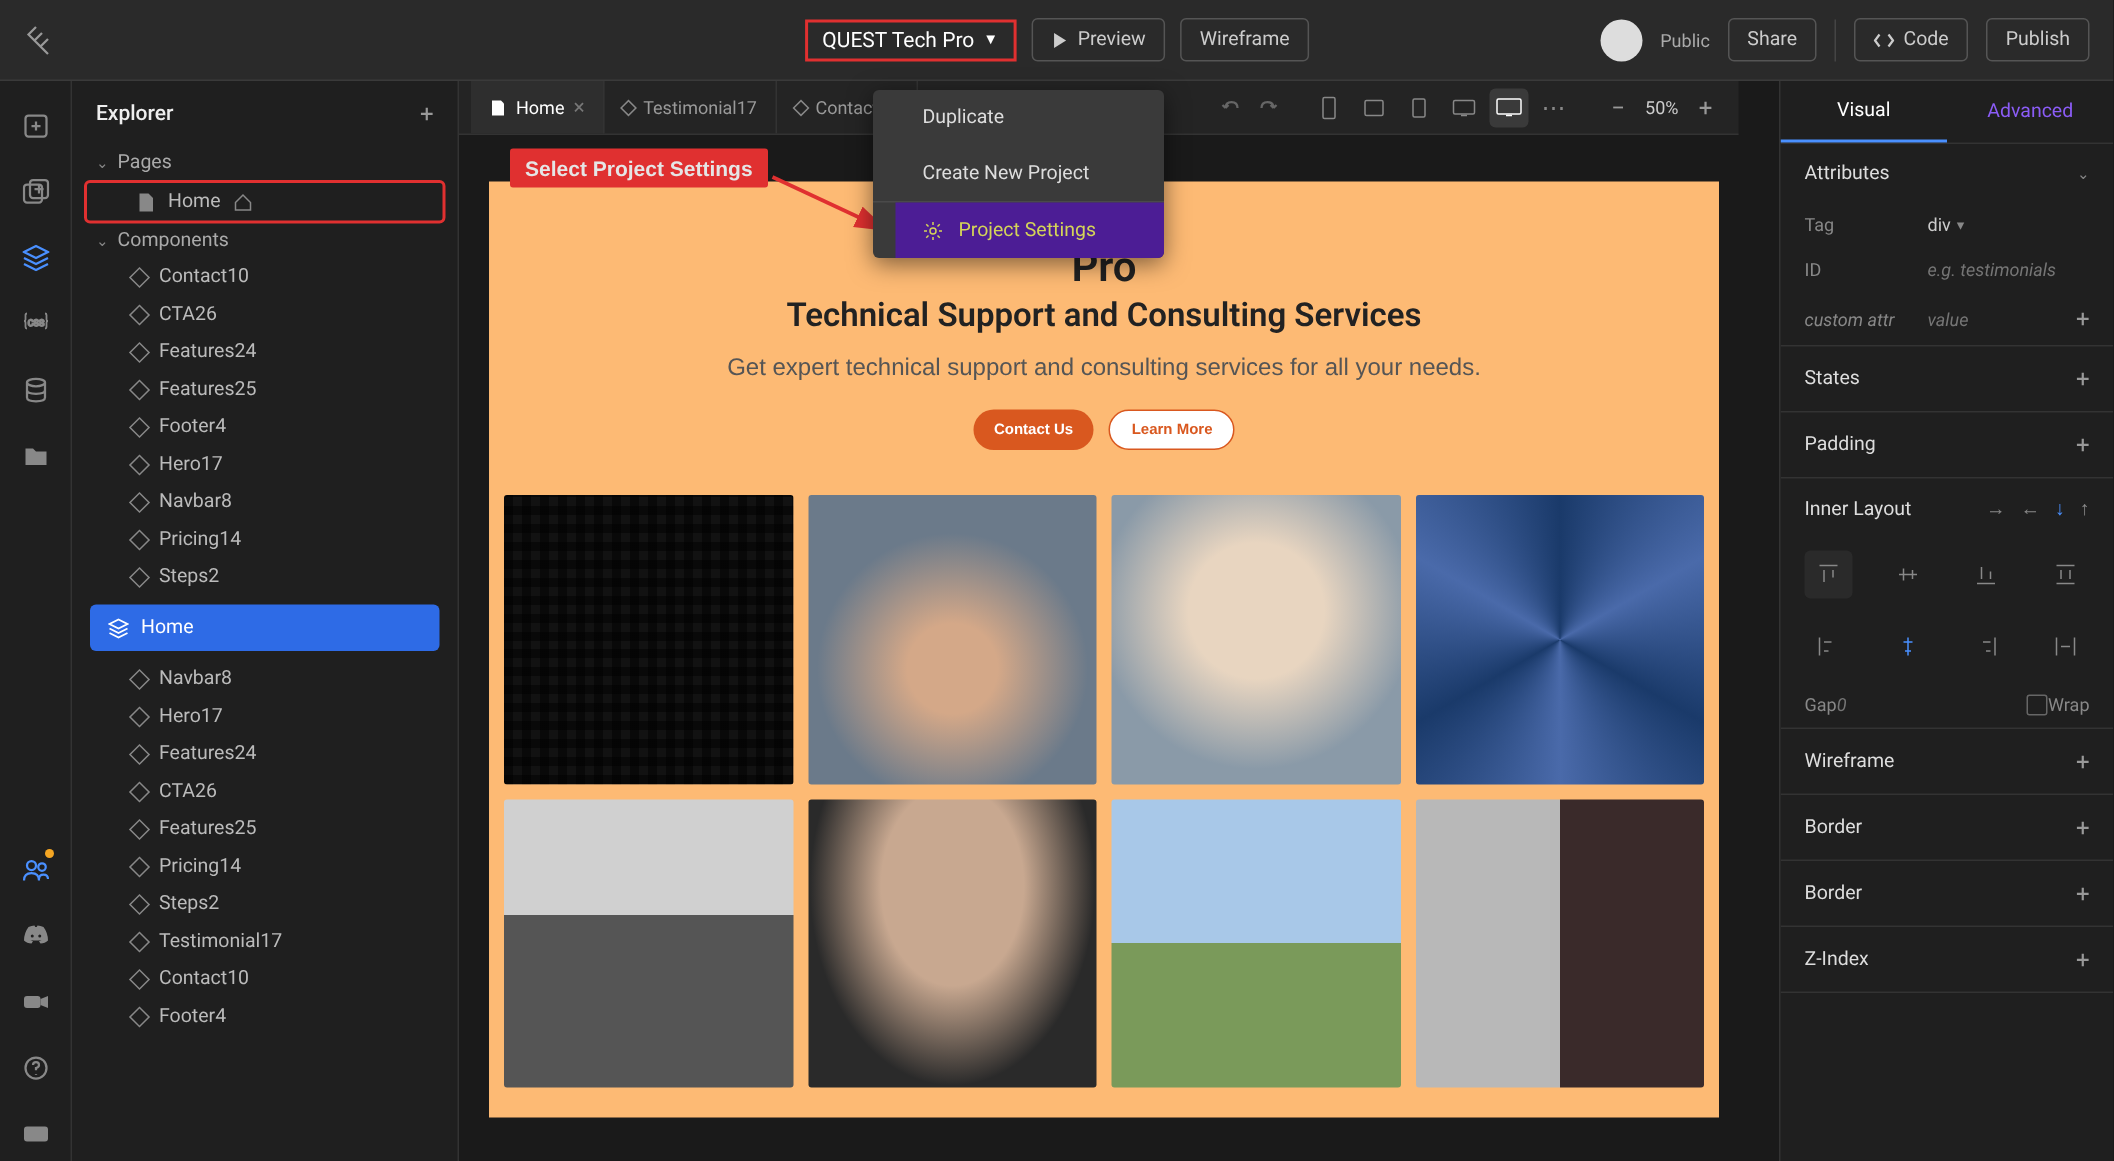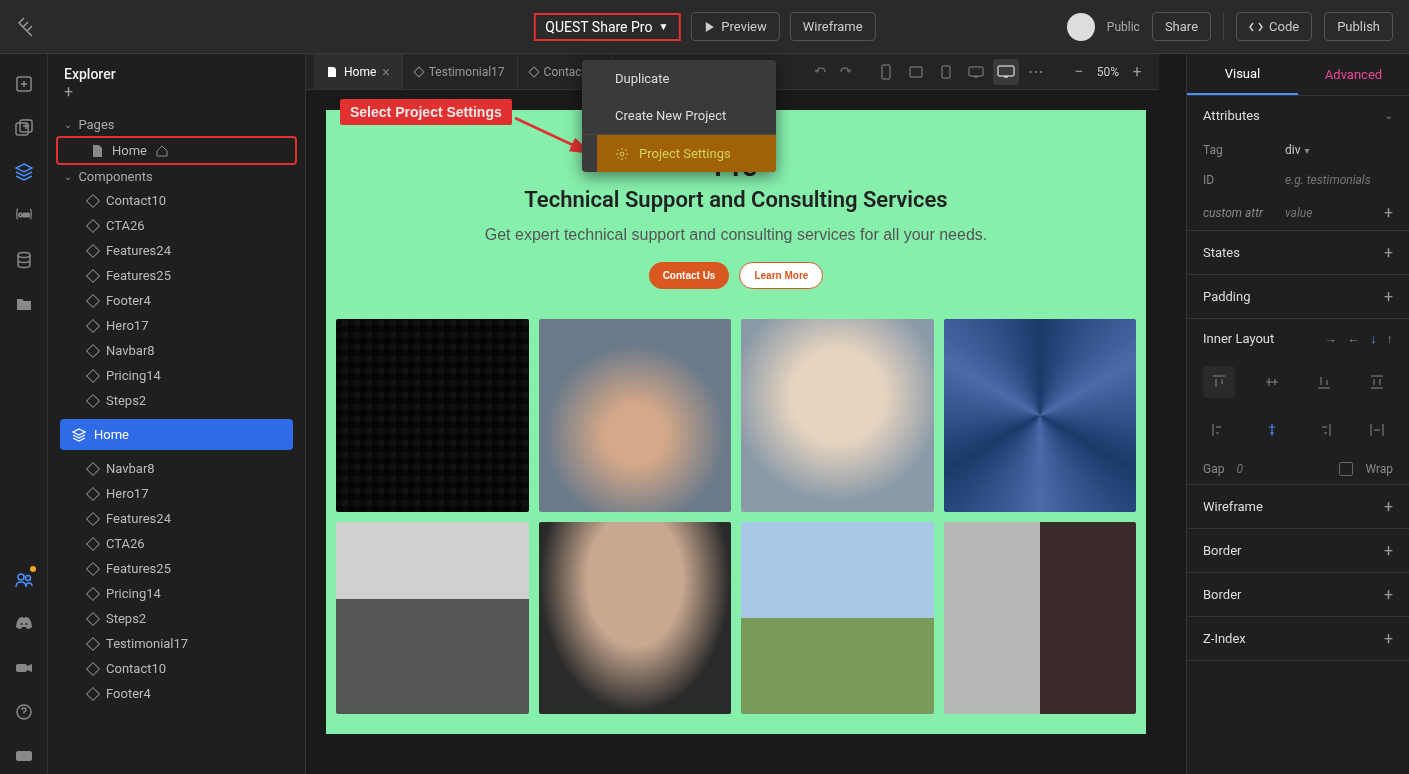--- a/index.html
+++ b/index.html
@@ -19,21 +19,21 @@
 
 .leftrail { position: absolute; left: 0; top: 54px; bottom: 0; width: 48px; background: #1f1f1f; border-right: 1px solid #333; display: flex; flex-direction: column; align-items: center; padding-top: 12px; gap: 8px; }
 .rail-icon { width: 36px; height: 36px; display: flex; align-items: center; justify-content: center; color: #888; cursor: pointer; border-radius: 6px; }
 .rail-icon.active { color: #4a90ff; }
 .rail-spacer { flex: 1; }
 .rail-badge { position: relative; }
 .rail-badge::after { content: ''; position: absolute; top: 4px; right: 6px; width: 6px; height: 6px; background: #f5a623; border-radius: 50%; }
 
 
 .explorer { position: absolute; left: 48px; top: 54px; bottom: 0; width: 258px; background: #1f1f1f; border-right: 1px solid #333; display: flex; flex-direction: column; overflow: hidden; }
-.explorer-header { display: flex; justify-content: space-between; padding: 12px 16px 8px; flex-direction: column; }
+.explorer-header { display: flex; align-items: center; justify-content: space-between; padding: 12px 16px 8px; }
 .explorer-header h3 { font-size: 14px; font-weight: 500; color: #eee; }
 .plus-icon { color: #999; cursor: pointer; font-size: 16px; }
 .tree { padding: 4px 8px; font-size: 13px; overflow-y: auto; flex: 1; }
 .tree-section { padding: 4px 8px; color: #aaa; display: flex; align-items: center; gap: 6px; cursor: pointer; }
 .tree-item { padding: 5px 8px 5px 32px; color: #bbb; display: flex; align-items: center; gap: 8px; cursor: pointer; border-radius: 4px; }
 .tree-item.selected-home { border: 2px solid #e03030; }
 .tree-header-blue { background: #2e6be6; color: #fff; padding: 8px 12px; margin: 6px 4px; border-radius: 4px; display: flex; align-items: center; gap: 8px; font-size: 13px; }
 .tree-icon { width: 14px; height: 14px; color: #888; flex-shrink: 0; }
 .diamond { width: 10px; height: 10px; border: 1px solid #888; transform: rotate(45deg); flex-shrink: 0; }
 .chev { font-size: 10px; color: #888; }
@@ -47,21 +47,21 @@
 .tabs-spacer { flex: 1; }
 .undo-redo { display: flex; gap: 8px; padding: 0 12px; color: #666; }
 .device-icons { display: flex; gap: 4px; padding: 0 8px; }
 .device-icon { width: 26px; height: 26px; display: flex; align-items: center; justify-content: center; color: #888; cursor: pointer; border-radius: 4px; }
 .device-icon.active { background: #3a3a3a; color: #fff; }
 .zoom-ctrl { display: flex; align-items: center; gap: 8px; padding: 0 12px; font-size: 12px; color: #ccc; }
 .zoom-btn { color: #999; cursor: pointer; font-size: 16px; width: 20px; text-align: center; }
 
 
 .canvas-scroll { flex: 1; overflow: auto; padding: 20px; position: relative; }
-.page-preview { background: #86efac; width: 820px; margin: 0 auto; color: #222; font-family: Georgia, serif; position: relative; }
+.page-preview { background: #fdba74; width: 820px; margin: 11px auto; color: #222; font-family: Georgia, serif; position: relative; }
 .preview-hero { text-align: center; padding: 40px 40px 30px; }
 .preview-hero h1 { font-size: 28px; font-weight: 600; margin-bottom: 4px; }
 .preview-hero h2 { font-size: 22px; font-weight: 600; margin-bottom: 14px; }
 .preview-hero p { font-size: 16px; color: #555; margin-bottom: 18px; font-family: sans-serif; }
 .preview-btns { display: flex; gap: 10px; justify-content: center; }
 .btn-primary { background: #d9581f; color: #fff; border: none; padding: 5px 14px; border-radius: 14px; font-size: 10px; font-weight: 600; font-family: sans-serif; }
 .btn-secondary { background: #fff; color: #d9581f; border: 1px solid #d9581f; padding: 7px 14px; border-radius: 14px; font-size: 10px; font-weight: 600; font-family: sans-serif; }
 .gallery { display: grid; grid-template-columns: repeat(4, 1fr); gap: 10px; padding: 0 10px 20px; }
 .gallery-img { aspect-ratio: 1; background: #888; border-radius: 2px; }
 .img1 { background: repeating-linear-gradient(0deg, #222 0 6px, #444 6px 12px), repeating-linear-gradient(90deg, #222 0 6px, #444 6px 12px); background-blend-mode: multiply; }
@@ -74,55 +74,55 @@
 .img8 { background: linear-gradient(90deg, #b8b8b8 50%, #3a2a2a 50%); }
 
 
 .annotation-label { position: absolute; left: 340px; top: 99px; background: #e03030; color: #e5e5e5; font-size: 14px; font-weight: 600; padding: 5px 10px; border-radius: 2px; z-index: 50; font-family: sans-serif; }
 .annotation-arrow { position: absolute; left: 510px; top: 110px; z-index: 50; pointer-events: none; }
 
 
 .dropdown-menu { position: absolute; left: 582px; top: 60px; width: 194px; background: #3a3a3a; border-radius: 4px; box-shadow: 0 4px 16px rgba(0,0,0,0.5); z-index: 100; overflow: hidden; }
 .dropdown-item { padding: 11px 18px; font-size: 13px; color: #ddd; cursor: pointer; display: flex; align-items: center; gap: 10px; margin-left: 15px; }
 .dropdown-sep { height: 1px; background: #4a4a4a; }
-.dropdown-item.highlighted { background: #a16207; color: #d4d458; }
+.dropdown-item.highlighted { background: #4c1d95; color: #d4d458; }
 .gear-small { width: 14px; height: 14px; }
 
 
 .right-panel { position: absolute; right: 0; top: 54px; bottom: 0; width: 223px; background: #1f1f1f; border-left: 1px solid #333; overflow-y: auto; }
 .panel-tabs { display: flex; height: 42px; border-bottom: 1px solid #333; }
-.panel-tab { flex: 1; display: flex; align-items: center; justify-content: center; font-size: 13px; color: #ec4899; cursor: pointer; }
+.panel-tab { flex: 1; display: flex; align-items: center; justify-content: center; font-size: 13px; color: #8b5cf6; cursor: pointer; }
 .panel-tab.active { color: #fff; border-bottom: 2px solid #4a90ff; }
 .panel-section { border-bottom: 1px solid #333; }
 .panel-section-header { padding: 12px 16px; display: flex; align-items: center; justify-content: space-between; font-size: 13px; color: #ddd; cursor: pointer; }
 .panel-row { padding: 8px 16px; display: flex; align-items: center; gap: 12px; font-size: 12px; }
 .panel-label { color: #888; width: 70px; flex-shrink: 0; }
 .panel-value { color: #ccc; display: flex; align-items: center; gap: 4px; }
 .panel-input { background: transparent; border: none; color: #777; font-size: 12px; font-style: italic; width: 100%; outline: none; }
 .plus-small { color: #999; font-size: 16px; cursor: pointer; }
 .layout-icons { display: flex; gap: 8px; padding: 8px 16px; justify-content: space-between; }
 .layout-icon { width: 32px; height: 32px; display: flex; align-items: center; justify-content: center; color: #888; cursor: pointer; border-radius: 4px; }
 .layout-icon.active { color: #4a90ff; }
 .layout-icon.dark { background: #2a2a2a; }
-.gap-row { padding: 8px 16px; display: flex; align-items: center; gap: 12px; font-size: 12px; color: #888; }
+.gap-row { padding: 8px 16px; display: flex; align-items: center; font-size: 12px; color: #888; }
 .gap-row input { background: transparent; border: none; color: #777; font-size: 12px; width: 40px; outline: none; font-style: italic; }
 .checkbox { width: 14px; height: 14px; border: 1px solid #666; border-radius: 2px; }
 
 svg { display: block; }
 </style>
 </head>
 <body>
 
 <div class="topbar">
   <svg class="logo" viewBox="0 0 24 24" fill="none" stroke="currentColor" stroke-width="1.5">
       <path d="M8 3 L3 8 L8 13 M12 7 L7 12 L12 17 M16 11 L11 16 L16 21"></path>
     </svg>
   <div class="topbar-center">
     <div class="project-name-btn">
-      <span>QUEST Share Pro</span>
+      <span>QUEST Tech Pro</span>
       <span style="font-size:10px">▼</span>
     </div>
     <button class="btn-outline">
       <svg width="12" height="12" viewBox="0 0 12 12" fill="currentColor">
           <path d="M2 1 L10 6 L2 11 Z"></path>
         </svg>
       <span>Preview</span>
     </button>
     <button class="btn-outline">Wireframe</button>
   </div>

